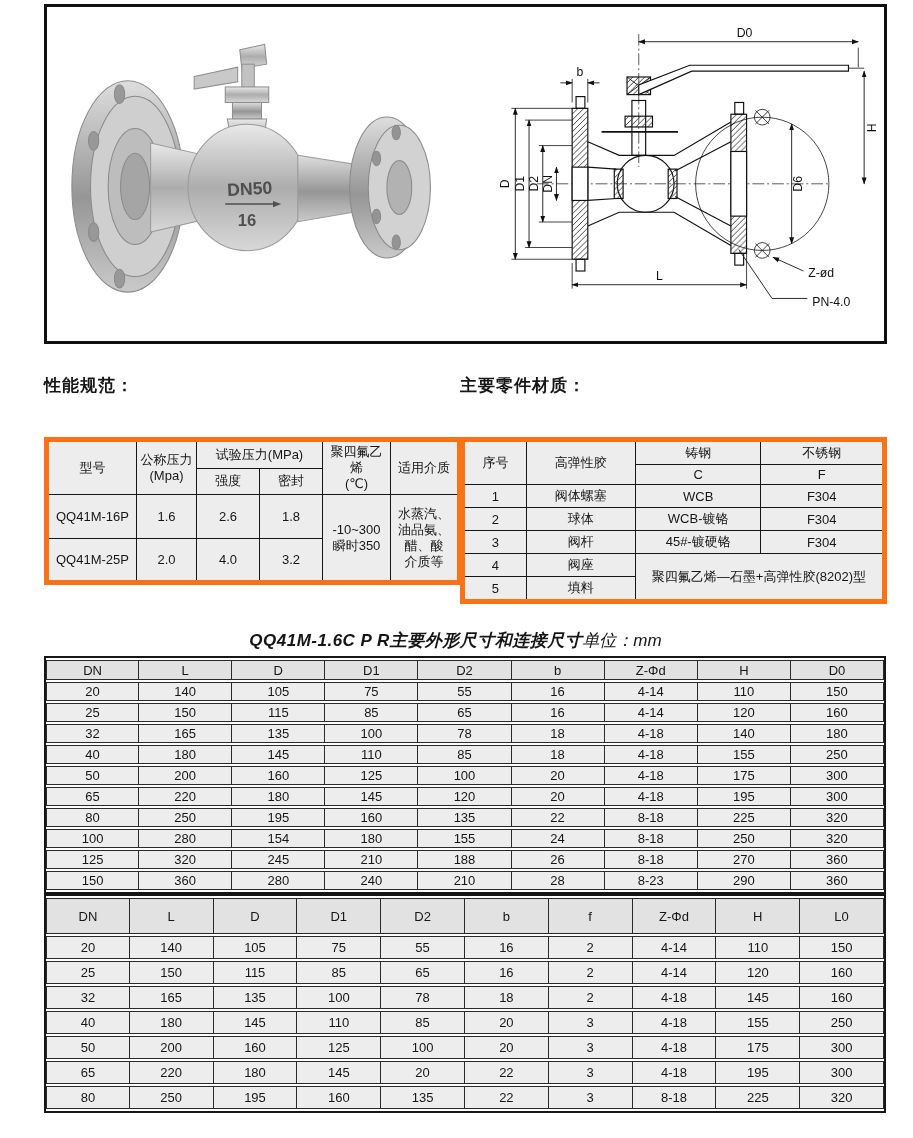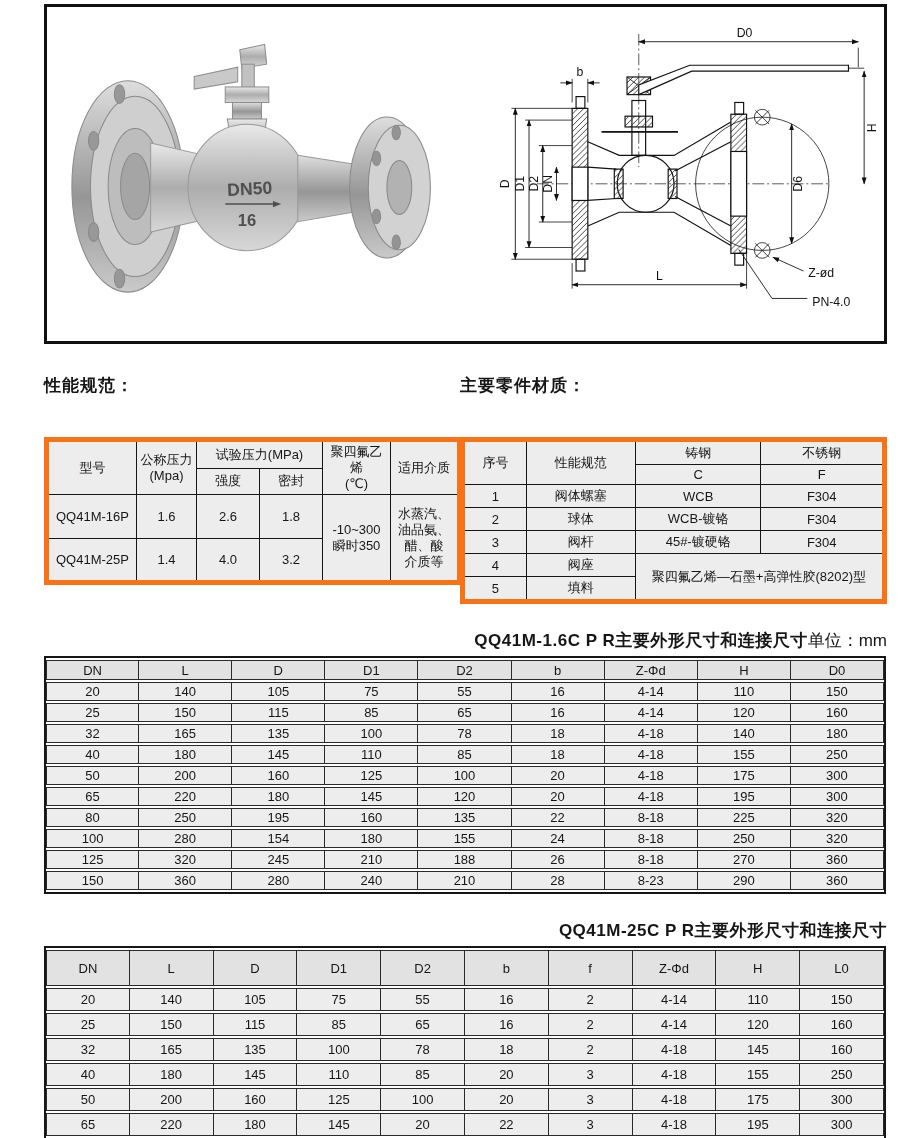--- a/index.html
+++ b/index.html
@@ -31,22 +31,22 @@
   table.spec { border-collapse: collapse; width: 100%; table-layout: fixed;
     text-align: center; font-size: 13px; background: #ededed; }
   table.spec th, table.spec td { border: 1.5px solid #161616; padding: 2px; font-weight: normal; }
   table.spec { border: 5px solid #f97316; margin-top: 40px; }
   .preline { white-space: pre-line; line-height: 16px; }
   .perf-data-row td { height: 44px; }
   .mat-row td { height: 19px; padding: 1px 2px; }
   .mat-head th { height: 21px; }
 
   
-  .dim-title-row { display: flex; justify-content: flex-end; align-items: flex-end;
-    margin: 25px 26px 4px 24px; }
+  .dim-title-row { display: flex; justify-content: center; align-items: flex-end;
+    margin: 25px 26px 4px 24px; font-style: italic; }
   .dim-title { font-size: 17px; font-weight: bold; letter-spacing: 0.5px; }
   .dim-unit { font-size: 17px; }
   table.dim {
     width: 842px; margin-left: 44px;
     border-collapse: separate; border-spacing: 0 2px;
     border: 2px solid #161616; background: #fff;
     table-layout: fixed; text-align: center; font-size: 13px;
   }
   table.dim th, table.dim td {
     border: 1px solid #2a2a2a; border-left: none;
@@ -264,41 +264,41 @@
             <td>1.8</td>
             <td rowspan="2" class="preline">-10~300
 瞬时350</td>
             <td rowspan="2" class="preline">水蒸汽、
 油品氨、
 醋、酸
 介质等</td>
           </tr>
           <tr class="perf-data-row">
             <td>QQ41M-25P</td>
-            <td>1.4</td>
+            <td>2.0</td>
             <td>4.0</td>
             <td>3.2</td>
           </tr>
         </tbody>
       </table>
     </div>
 
     <div class="section-col-right">
       <div class="sec-heading">主要零件材质：</div>
       <table class="spec">
         <colgroup>
             <col style="width:62px">
             <col style="width:106px">
             <col style="width:122px">
             <col style="width:120px">
           </colgroup>
         <tbody>
           <tr class="mat-head">
             <th rowspan="2">序号</th>
-            <th rowspan="2">性能规范</th>
+            <th rowspan="2">高弹性胶</th>
             <th>铸钢</th>
             <th>不锈钢</th>
           </tr>
           <tr class="mat-row">
             <td>C</td>
             <td>F</td>
           </tr>
         </tbody>
         <tbody>
             <tr class="mat-row">
@@ -460,23 +460,20 @@
           <td>240</td>
           <td>210</td>
           <td>28</td>
           <td>8-23</td>
           <td>290</td>
           <td>360</td>
         </tr>
       </tbody>
   </table>
 
-  <div class="dim-title-row">
-    <div class="dim-title">QQ41M-25C P R主要外形尺寸和连接尺寸</div>
-  </div>
   <table class="dim" id="table2">
     <thead>
       <tr>
         <th>DN</th>
         <th>L</th>
         <th>D</th>
         <th>D1</th>
         <th>D2</th>
         <th>b</th>
         <th>f</th>

